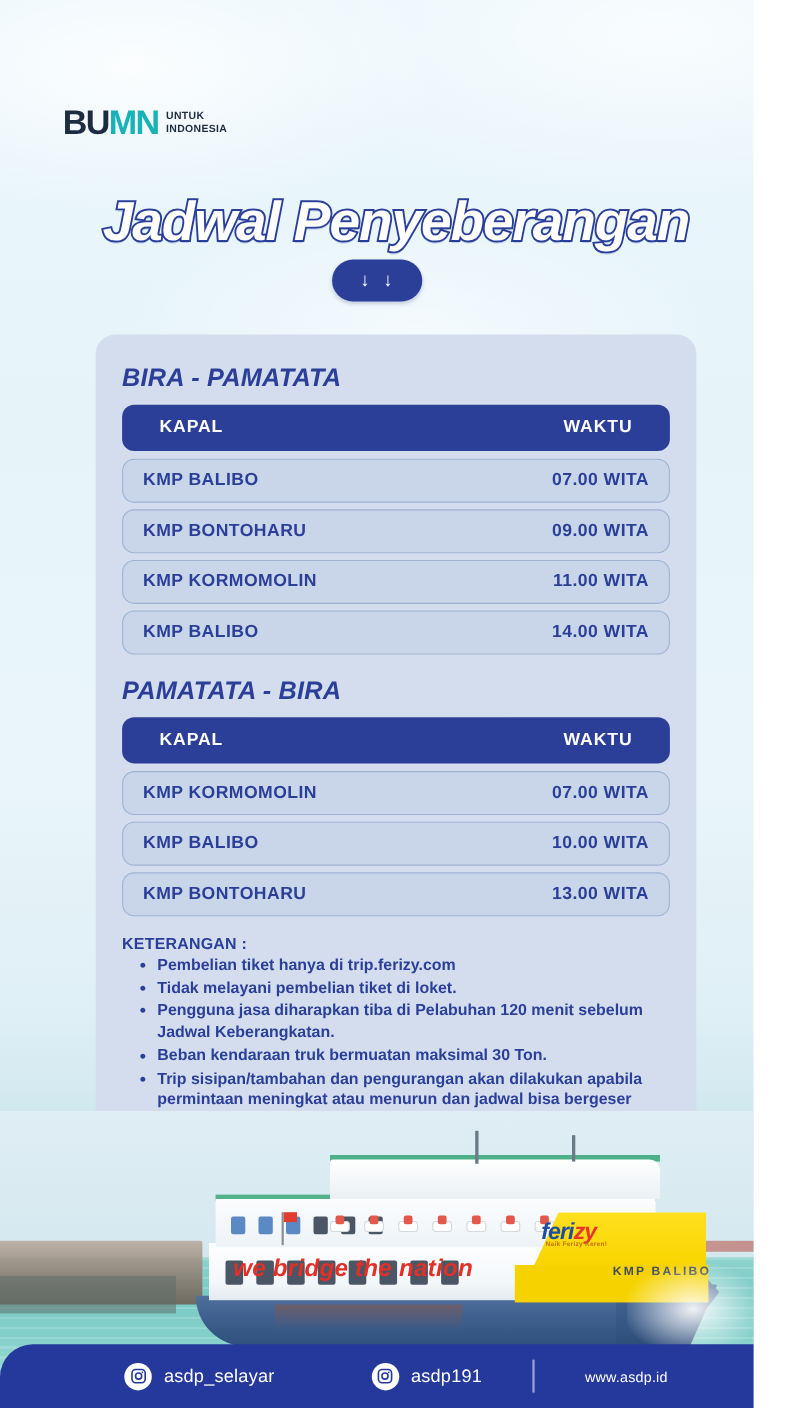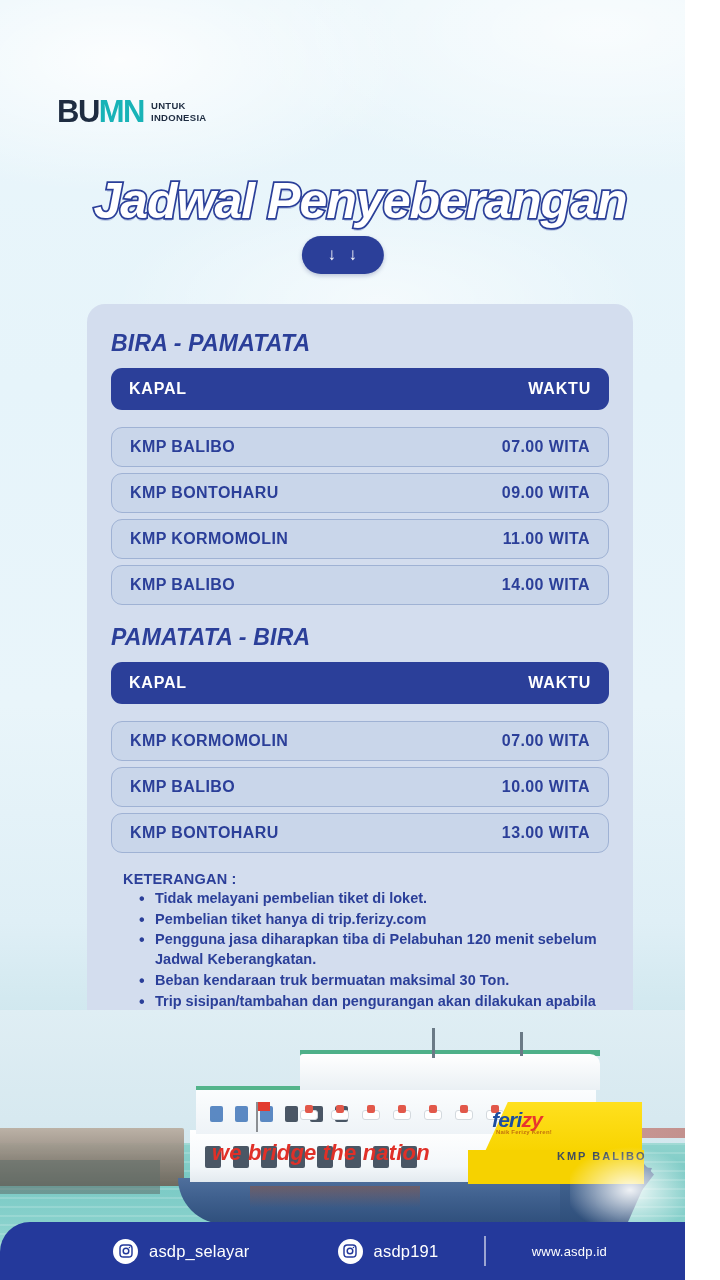--- a/index.html
+++ b/index.html
@@ -65,36 +65,36 @@
   }
   .route-title {
     font-size: 23px; font-weight: 800; font-style: italic; color: #2b3f99;
     letter-spacing: .2px; margin-bottom: 11px;
   }
   .route-title.second { margin-top: 19px; }
 
   .thead {
     display: flex; justify-content: space-between; align-items: center;
     background: #2b3f99; color: #fff;
-    border-radius: 11px; padding: 12px 18px;
+    border-radius: 11px; padding: 12px 34px;
     font-size: 16px; font-weight: 800; letter-spacing: .8px;
-    margin-bottom: 17px;
+    margin-bottom: 7px;
   }
   .trow {
     display: flex; justify-content: space-between; align-items: center;
     background: #c9d6ea;
     border: 1.4px solid #9fb2d4;
     border-radius: 11px; padding: 10px 18px;
     font-size: 16px; font-weight: 800; color: #2b3f99;
     letter-spacing: .4px;
     margin-bottom: 6px;
   }
 
   
-  .notes { margin-top: 18px; color: #2b3f99; margin-left: 12px; }
+  .notes { margin-top: 18px; color: #2b3f99; }
   .notes-head { font-size: 14.5px; font-weight: 800; letter-spacing: .2px; margin-bottom: 2px; }
   .notes ul { list-style: none; padding-left: 16px; }
   .notes li {
     position: relative; font-size: 14.5px; font-weight: 700;
     line-height: 1.36; padding-left: 16px; margin-bottom: 1px;
   }
   .notes li::before {
     content: "•"; position: absolute; left: 0; top: -1px; font-size: 16px;
   }
 
@@ -233,22 +233,22 @@
       <span>10.00 WITA</span>
     </div>
     <div class="trow">
       <span>KMP BONTOHARU</span>
       <span>13.00 WITA</span>
     </div>
 
     <div class="notes">
       <div class="notes-head">KETERANGAN :</div>
       <ul>
+        <li>Pembelian tiket hanya di trip.ferizy.com</li>
         <li>Tidak melayani pembelian tiket di loket.</li>
-        <li>Pembelian tiket hanya di trip.ferizy.com</li>
         <li>Pengguna jasa diharapkan tiba di Pelabuhan 120 menit sebelum Jadwal Keberangkatan.</li>
         <li>Beban kendaraan truk bermuatan maksimal 30 Ton.</li>
         <li>Trip sisipan/tambahan dan pengurangan akan dilakukan apabila permintaan meningkat atau menurun dan jadwal bisa bergeser sesuai kebutuhan.</li>
         <li>Jadwal dapat berubah sewaktu-waktu.</li>
       </ul>
     </div>
   </div>
 
   <div class="scene">
     <div class="sky-far"></div>

